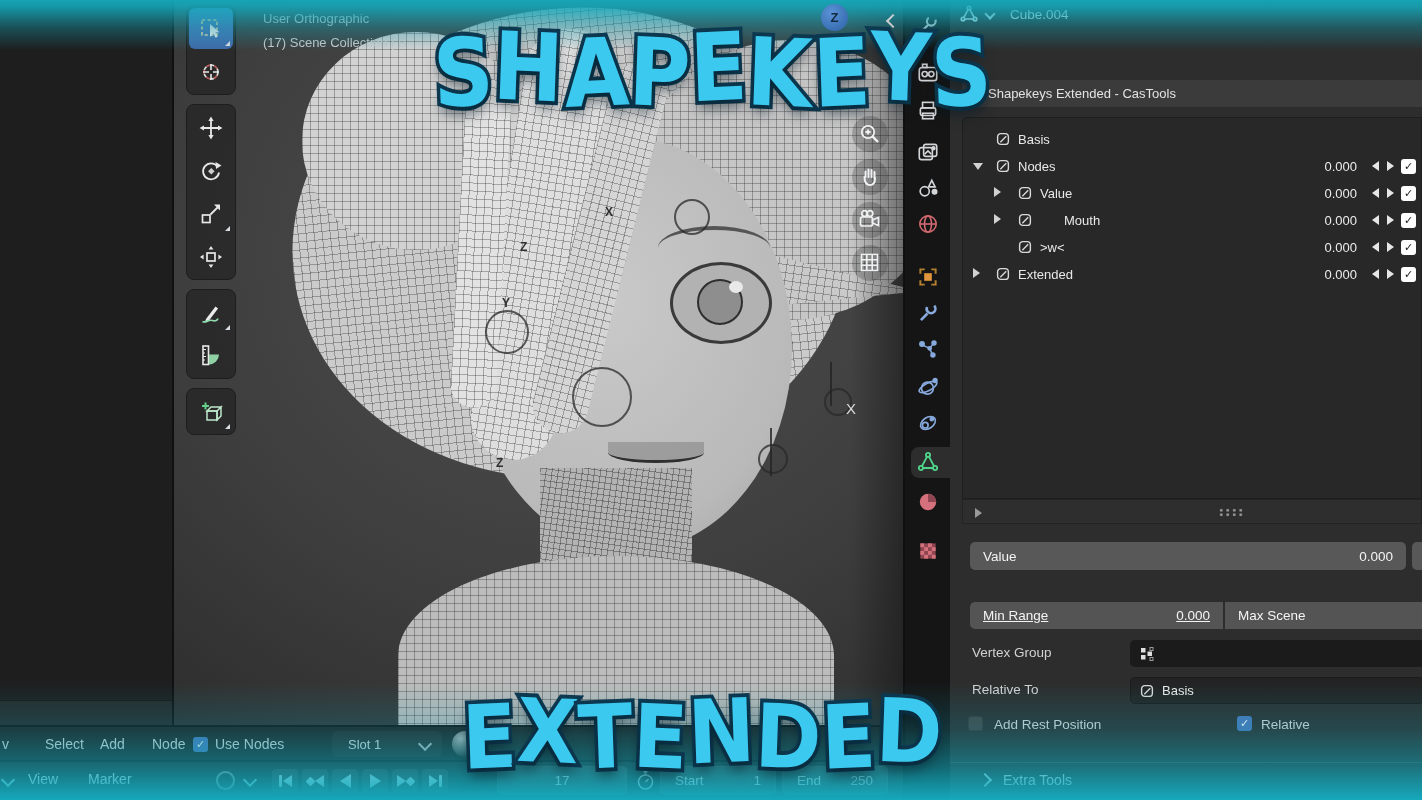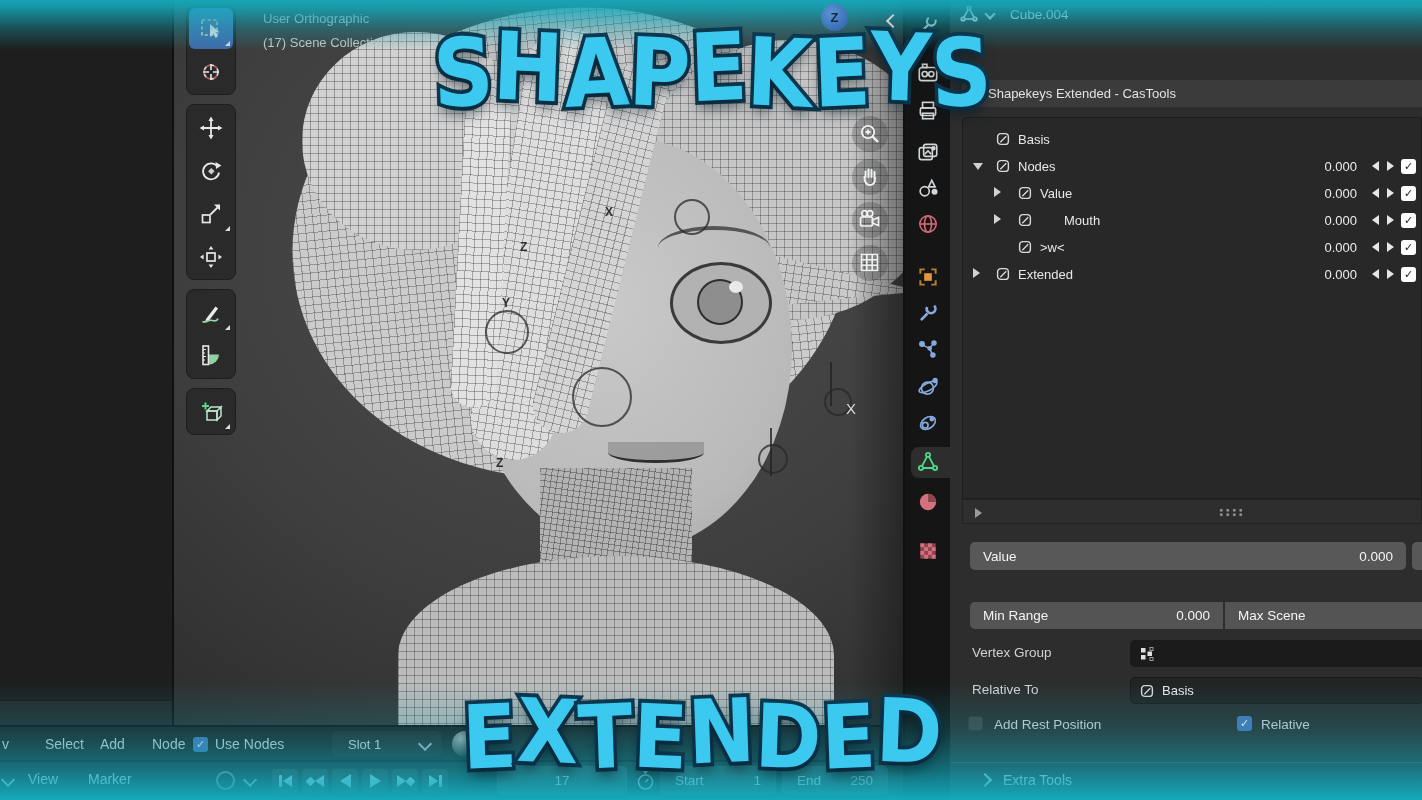--- a/index.html
+++ b/index.html
@@ -560,21 +560,21 @@
       <i class="exp rightt"></i>
       <div class="grip"></div>
     </div>
 
     <div class="slider" style="left:20px;top:542px;width:436px;">
       <span>Value</span>
       <span>0.000</span>
     </div>
     <div class="slider" style="left:462px;top:542px;width:14px;padding:0;"></div>
 
-    <div class="slider" style="left:20px;top:602px;width:253px;height:27px;background:#545454;border-radius:5px 0 0 5px;">
+    <div class="slider" style="left:20px;top:602px;width:253px;height:27px;background:#545454;border-radius:5px 0 0 5px;text-decoration:underline;">
       <span>Min Range</span>
       <span>0.000</span>
     </div>
     <div class="slider" style="left:275px;top:602px;width:205px;height:27px;background:#545454;border-radius:0;">
       <span>Max Scene</span>
     </div>
 
     <div class="abs" style="left:0;top:640px;width:100%;height:27px;padding-left:45px;">
       <span class="plabel" style="top:5px;">Vertex Group</span>
       <div class="pfield" style="background:#1b1b1b;">

